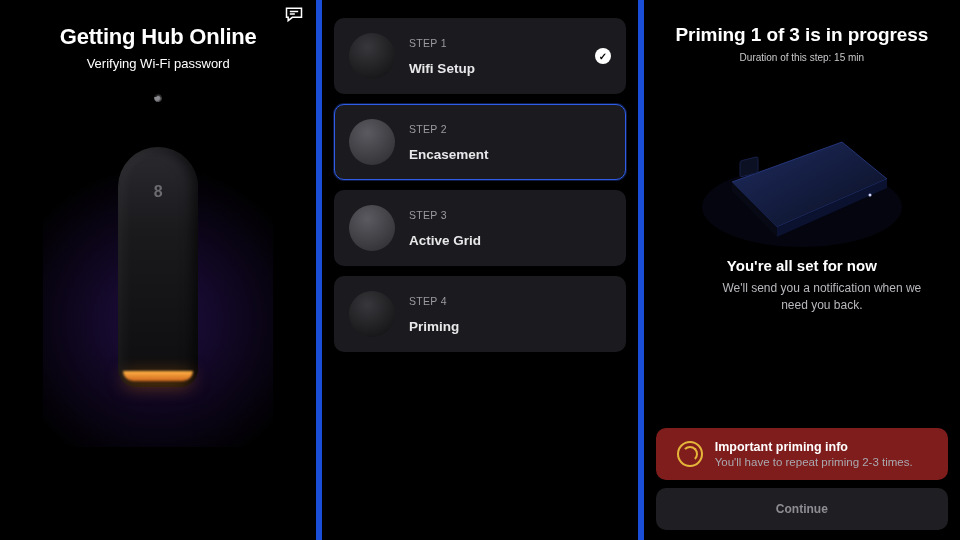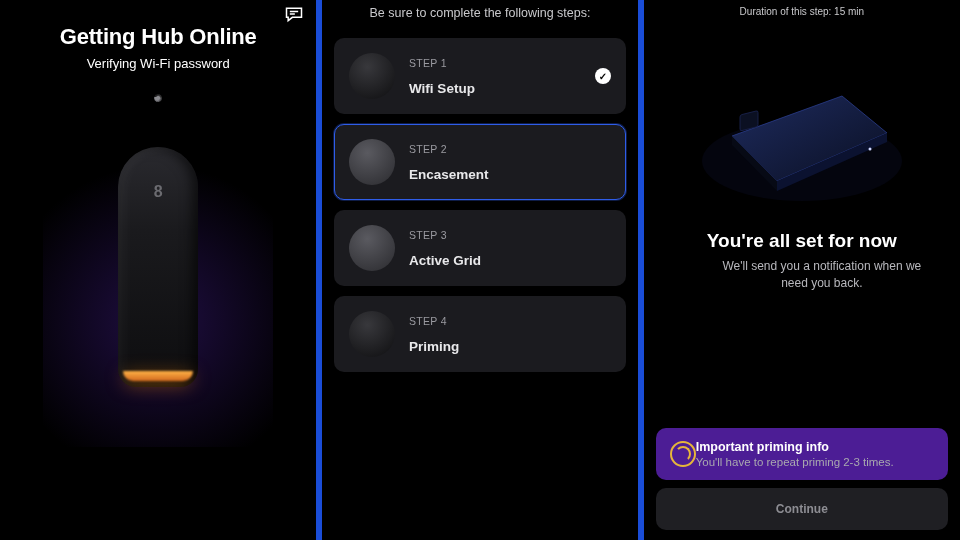--- a/index.html
+++ b/index.html
@@ -28,23 +28,23 @@
   .step .thumb.dark { background: radial-gradient(circle at 40% 30%, #38383c, #0e0e10); }
   .step .stack { display: flex; flex-direction: column; gap: 12px; }
   .step .label { font-size: 10.5px; color: #9a9aa0; letter-spacing: 0.3px; }
   .step .name { font-size: 13.5px; font-weight: 600; color: #e8e8ea; }
   .step .check { position: absolute; right: 14px; top: 50%; transform: translateY(-50%); width: 16px; height: 16px; border-radius: 50%; background: #fff; display: flex; align-items: center; justify-content: center; color: #000; font-size: 10px; font-weight: 900; }
   
   .p3-title { font-size: 19px; font-weight: 700; margin-top: 24px; letter-spacing: -0.1px; }
   .p3-sub { font-size: 10px; color: #c9c9cc; margin-top: 6px; }
   .device { width: 220px; height: 170px; margin-top: 24px; position: relative; }
   .device svg { width: 100%; height: 100%; }
-  .ready-title { font-size: 19px; font-weight: 700; margin-top: 19px; }
+  .ready-title { font-size: 15px; font-weight: 700; margin-top: 0; }
   .ready-sub { font-size: 12px; color: #b8b8bd; margin-top: 6px; text-align: center; line-height: 1.45; padding: 0 28px; margin-left: 40px; }
-  .info-card { position: absolute; bottom: 60px; left: 12px; right: 12px; background: #4c1d95; border-radius: 10px; padding: 12px 14px; display: flex; align-items: center; }
+  .info-card { position: absolute; bottom: 60px; left: 12px; right: 12px; background: #7f1d1d; border-radius: 10px; padding: 12px 21px; display: flex; align-items: center; gap: 12px; }
   .info-card .ico { width: 26px; height: 26px; border: 2px solid #e6b63a; border-radius: 50%; position: relative; flex-shrink: 0; }
   .info-card .ico::before { content: ""; position: absolute; inset: 3px; border: 2px solid transparent; border-top-color: #e6b63a; border-right-color: #e6b63a; border-radius: 50%; }
   .info-card .txt { display: flex; flex-direction: column; gap: 2px; }
   .info-card .t1 { font-size: 12.5px; font-weight: 600; }
   .info-card .t2 { font-size: 11.5px; color: #a9a9af; }
   .continue { position: absolute; bottom: 10px; left: 12px; right: 12px; height: 42px; background: #1f1f23; border-radius: 10px; display: flex; align-items: center; justify-content: center; font-size: 12px; font-weight: 600; color: #8d8d93; }
 </style>
 </head>
 <body>
 
@@ -78,21 +78,20 @@
       <div class="glow"></div>
       <div class="body"></div>
       <div class="logo">8</div>
       <div class="base"></div>
     </div>
   </div>
 
   <div class="gap"></div>
 
   <div class="pane">
-    <div class="p2-sub">Be sure to complete the following steps:</div>
     <div class="steps">
 
       <div class="step">
         <div class="thumb dark"></div>
         <div class="stack">
           <div class="label">STEP 1</div>
           <div class="name">Wifi Setup</div>
         </div>
         <div class="check">✓</div>
       </div>
@@ -120,20 +119,21 @@
           <div class="name">Priming</div>
         </div>
       </div>
 
     </div>
   </div>
 
   <div class="gap"></div>
 
   <div class="pane">
+    <div class="p3-title">Priming 1 of 3 is in progress</div>
     <div class="p3-sub">Duration of this step: 15 min</div>
     <div class="device">
       <svg viewBox="0 0 220 170">
         <defs>
           <linearGradient id="g1" x1="0" y1="0" x2="1" y2="1">
             <stop offset="0" stop-color="#1e2b5e"></stop>
             <stop offset="1" stop-color="#0a0f22"></stop>
           </linearGradient>
         </defs>
         <ellipse cx="110" cy="120" rx="100" ry="40" fill="rgba(20,30,80,0.18)"></ellipse>

